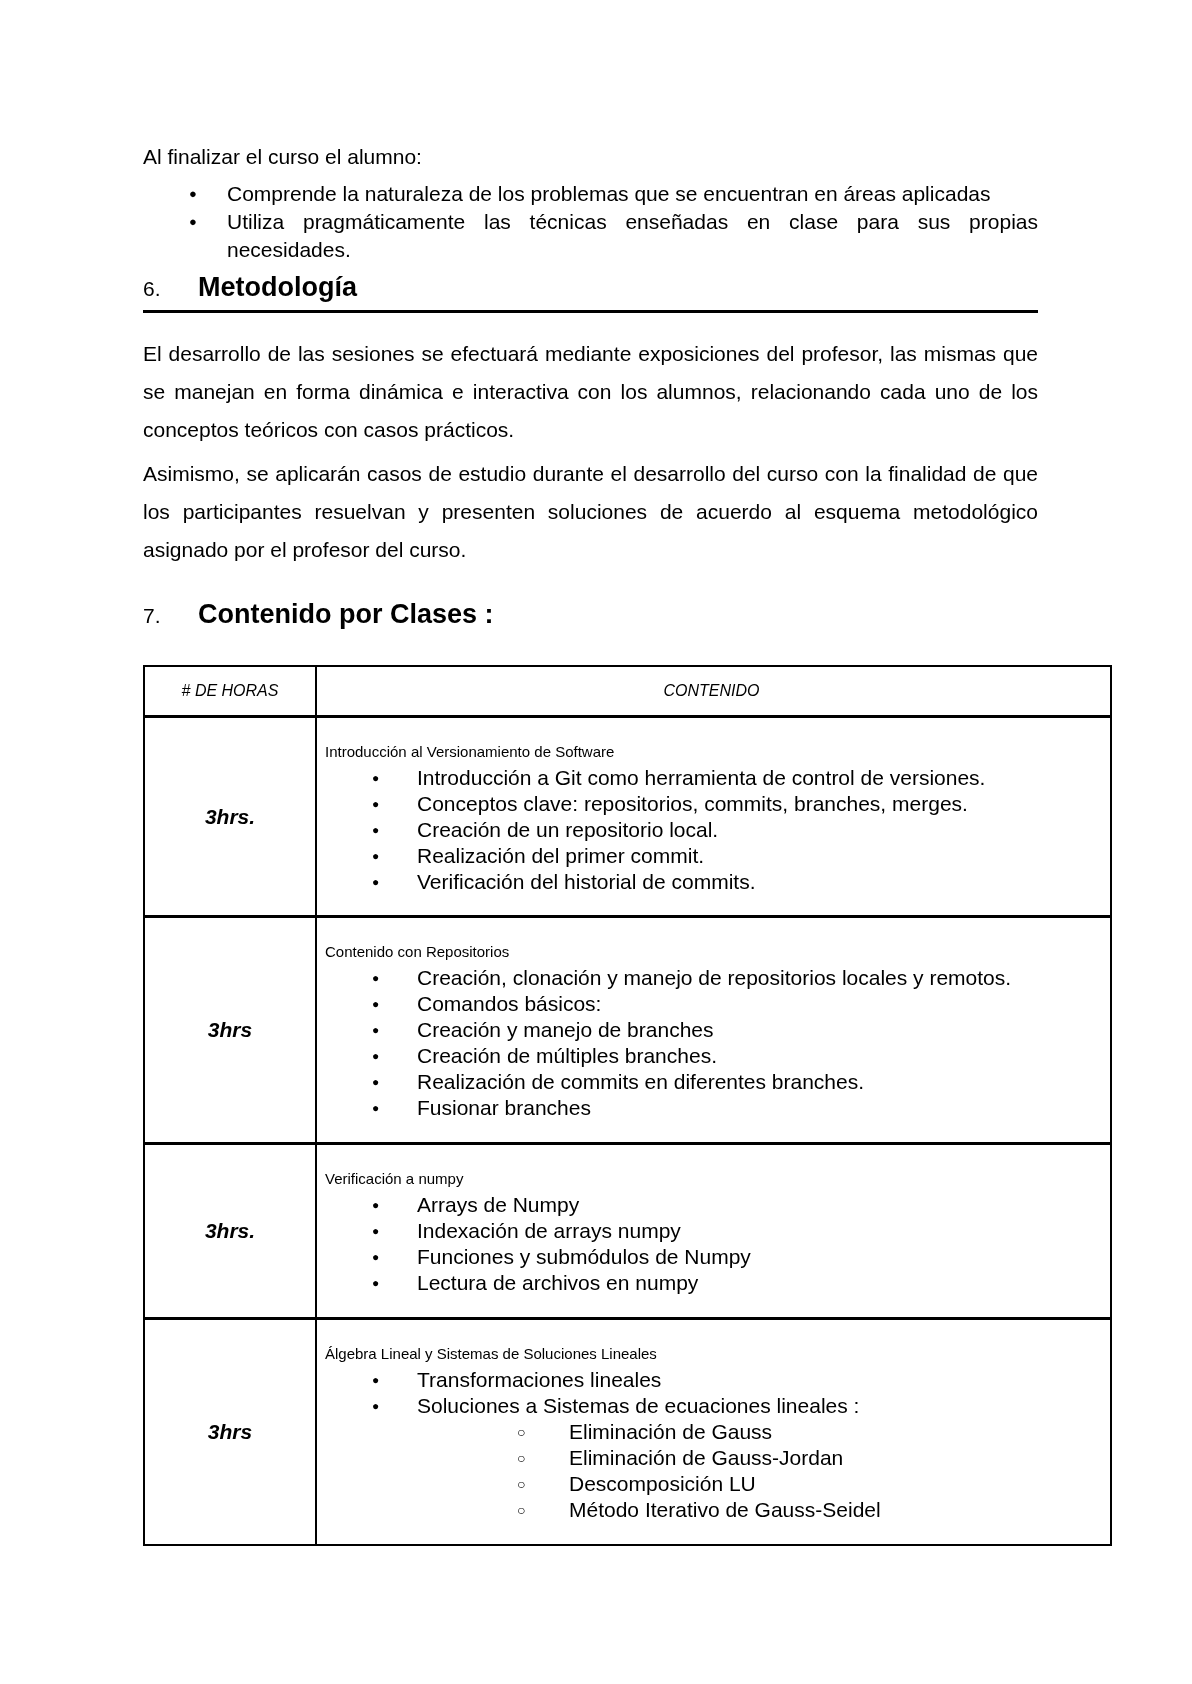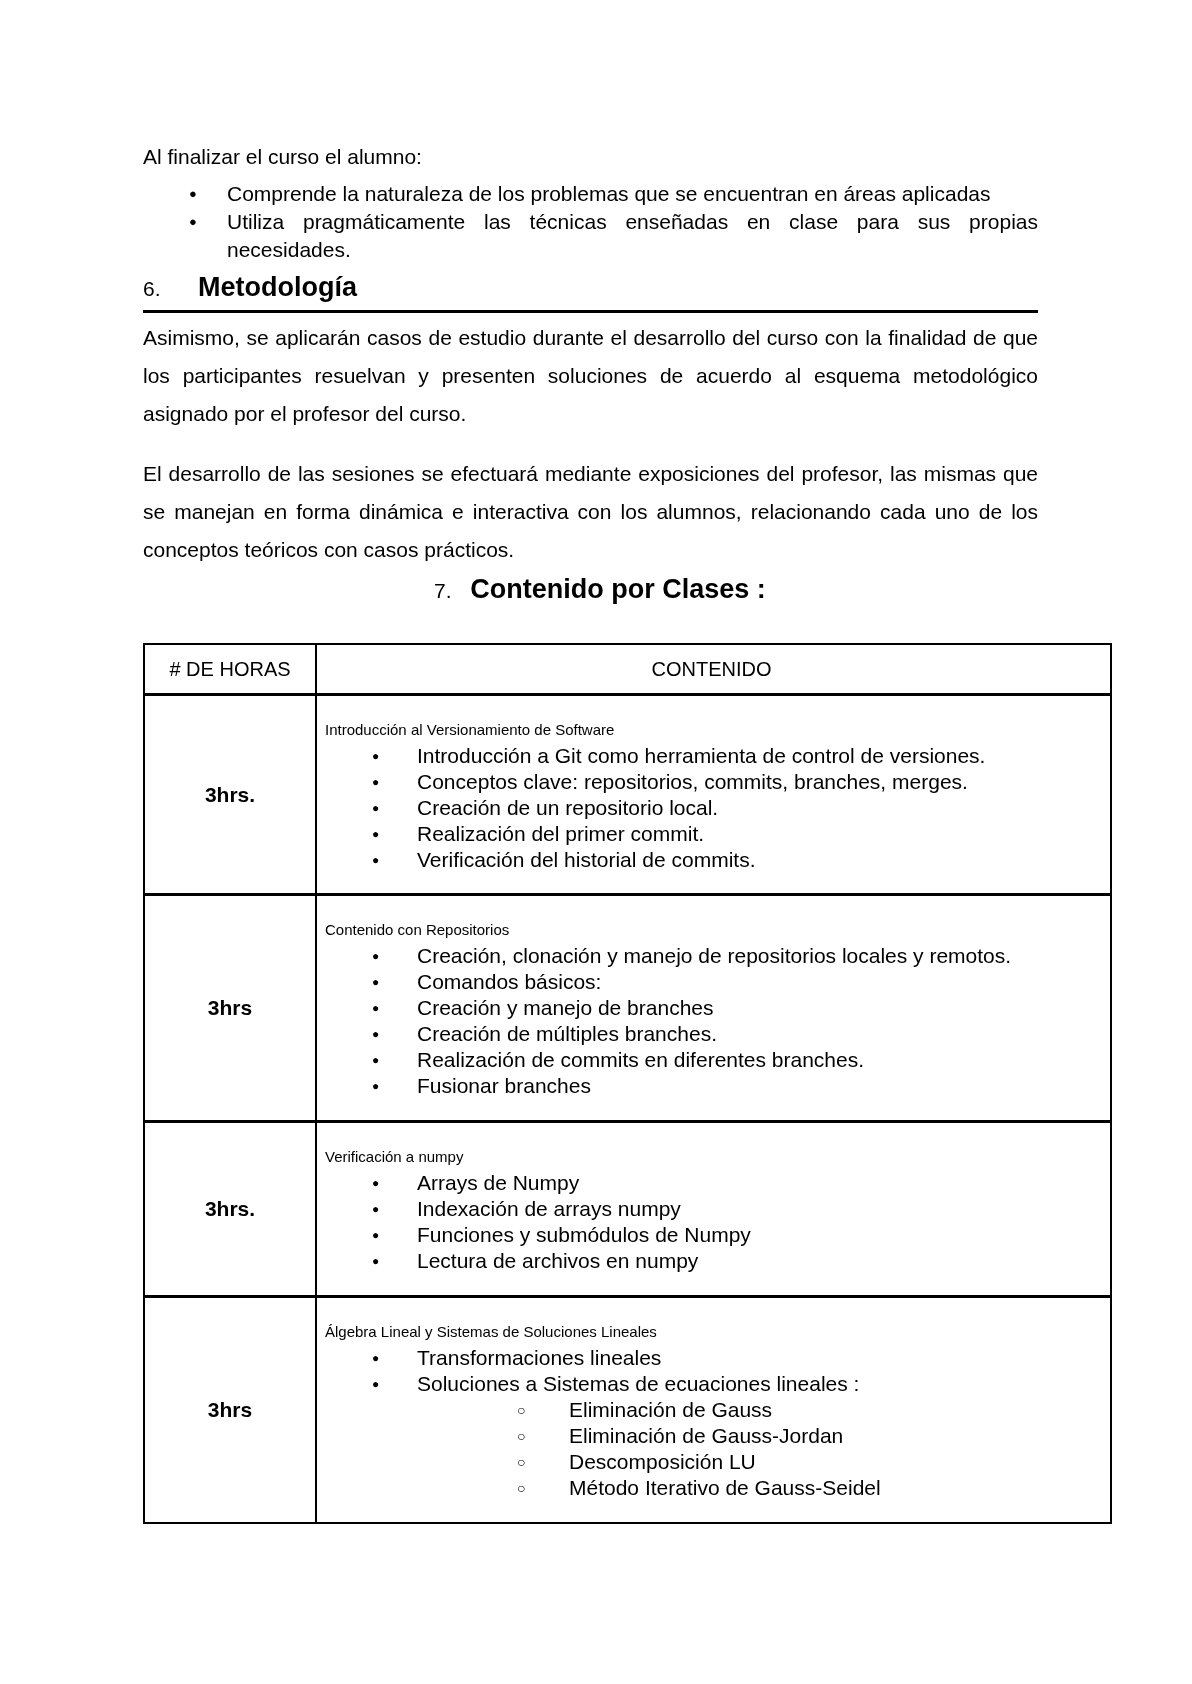--- a/index.html
+++ b/index.html
@@ -17,40 +17,40 @@
   
   .intro-line { margin: 0; font-size: 21px; line-height: 30px; width: 895px; }
   .intro-list { margin: 8px 0 0 0; padding: 0; list-style: none; width: 895px; text-align: justify; }
   .intro-list li { position: relative; padding-left: 84px; font-size: 21px; line-height: 28px; }
   .intro-list li .dot { position: absolute; left: 46px; top: 0; font-size: 13px; line-height: 28px; }
 
   
   .sec { margin: 0; font-weight: bold; font-size: 27px; line-height: 38px; width: 895px; }
   .sec .secnum { display: inline-block; width: 55px; font-weight: 400; font-size: 21px; font-family: inherit; }
   .sec6 { margin-top: 4px; padding-bottom: 2px; border-bottom: 3px solid #000; }
-  .sec7 { line-height: 40px; text-align: center; }
+  .sec7 { margin-top: 28px; line-height: 34px; }
 
   
   .para { margin: 22px 0 0 0; font-size: 21px; line-height: 38px; text-align: justify; width: 895px; }
   .para.p2 { margin-top: 6px; }
 
   
   .ctable { margin-top: 32px; width: 969px; border: 2px solid #000; background: #fff; }
   .ctable .row { display: flex; }
   .ctable .thead { height: 48px; }
   .ctable .trow { border-top: 3px solid #000; }
   .ctable .r0 { height: 200px; }
   .ctable .r1 { height: 227px; }
   .ctable .r2 { height: 175px; }
   .ctable .r3 { height: 227px; }
   .c1 { width: 172px; border-right: 2px solid #000; display: flex; align-items: center; justify-content: center; }
   .c2 { flex: 1; display: flex; flex-direction: column; justify-content: center; padding: 0 12px 0 8px; border-radius: 6px; }
   .thead .c1, .thead .c2 { flex-direction: row; align-items: center; justify-content: center; }
-  .hcell { font-size: 20px; }
-  .hours { font-weight: bold; font-size: 21px; }
+  .hcell { font-style: italic; font-size: 16px; }
+  .hours { font-weight: bold; font-style: italic; font-size: 21px; }
   .celltitle { font-size: 15px; line-height: 26px; }
   .cell-list { margin: 0; padding: 0; list-style: none; }
   .cell-list li { position: relative; padding-left: 92px; font-size: 21px; line-height: 26px; }
   .cell-list li .dot { position: absolute; left: 47px; top: 0; font-size: 12px; line-height: 26px; }
   .cell-list li.sub { padding-left: 244px; }
   .cell-list li.sub .dot { left: 192px; font-size: 14px; }
 </style>
 </head>
 <body>
 
@@ -59,22 +59,22 @@
 
     <p class="intro-line">Al finalizar el curso el alumno:</p>
 
     <ul class="intro-list" id="intro-list">
         <li><span class="dot">●</span>Comprende la naturaleza de los problemas que se encuentran en áreas aplicadas</li>
         <li><span class="dot">●</span>Utiliza pragmáticamente las técnicas enseñadas en clase para sus propias necesidades.</li>
       </ul>
 
     <h2 class="sec sec6"><span class="secnum">6.</span><span class="sectitle">Metodología</span></h2>
 
+    <p class="para">El desarrollo de las sesiones se efectuará mediante exposiciones del profesor, las mismas que se manejan en forma dinámica e interactiva con los alumnos, relacionando cada uno de los conceptos teóricos con casos prácticos.</p>
     <p class="para p2">Asimismo, se aplicarán casos de estudio durante el desarrollo del curso con la finalidad de que los participantes resuelvan y presenten soluciones de acuerdo al esquema metodológico asignado por el profesor del curso.</p>
-    <p class="para">El desarrollo de las sesiones se efectuará mediante exposiciones del profesor, las mismas que se manejan en forma dinámica e interactiva con los alumnos, relacionando cada uno de los conceptos teóricos con casos prácticos.</p>
 
     <h2 class="sec sec7"><span class="secnum">7.</span><span class="sectitle">Contenido por Clases :</span></h2>
 
     <div class="ctable" id="ctable">
       <div class="row thead">
         <div class="c1 hcell"># DE HORAS</div>
         <div class="c2 hcell">CONTENIDO</div>
       </div>
 
     <div class="row trow r0">

